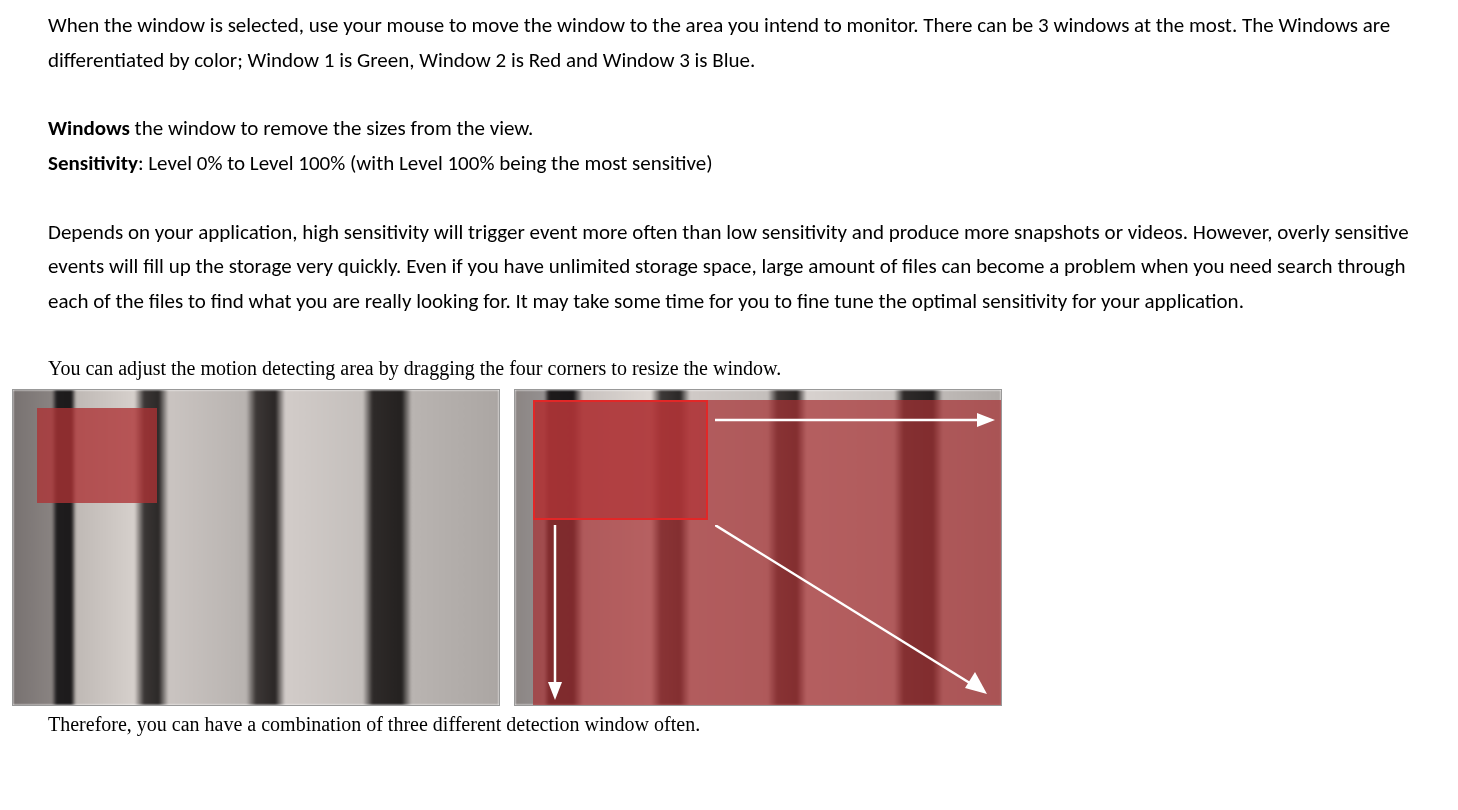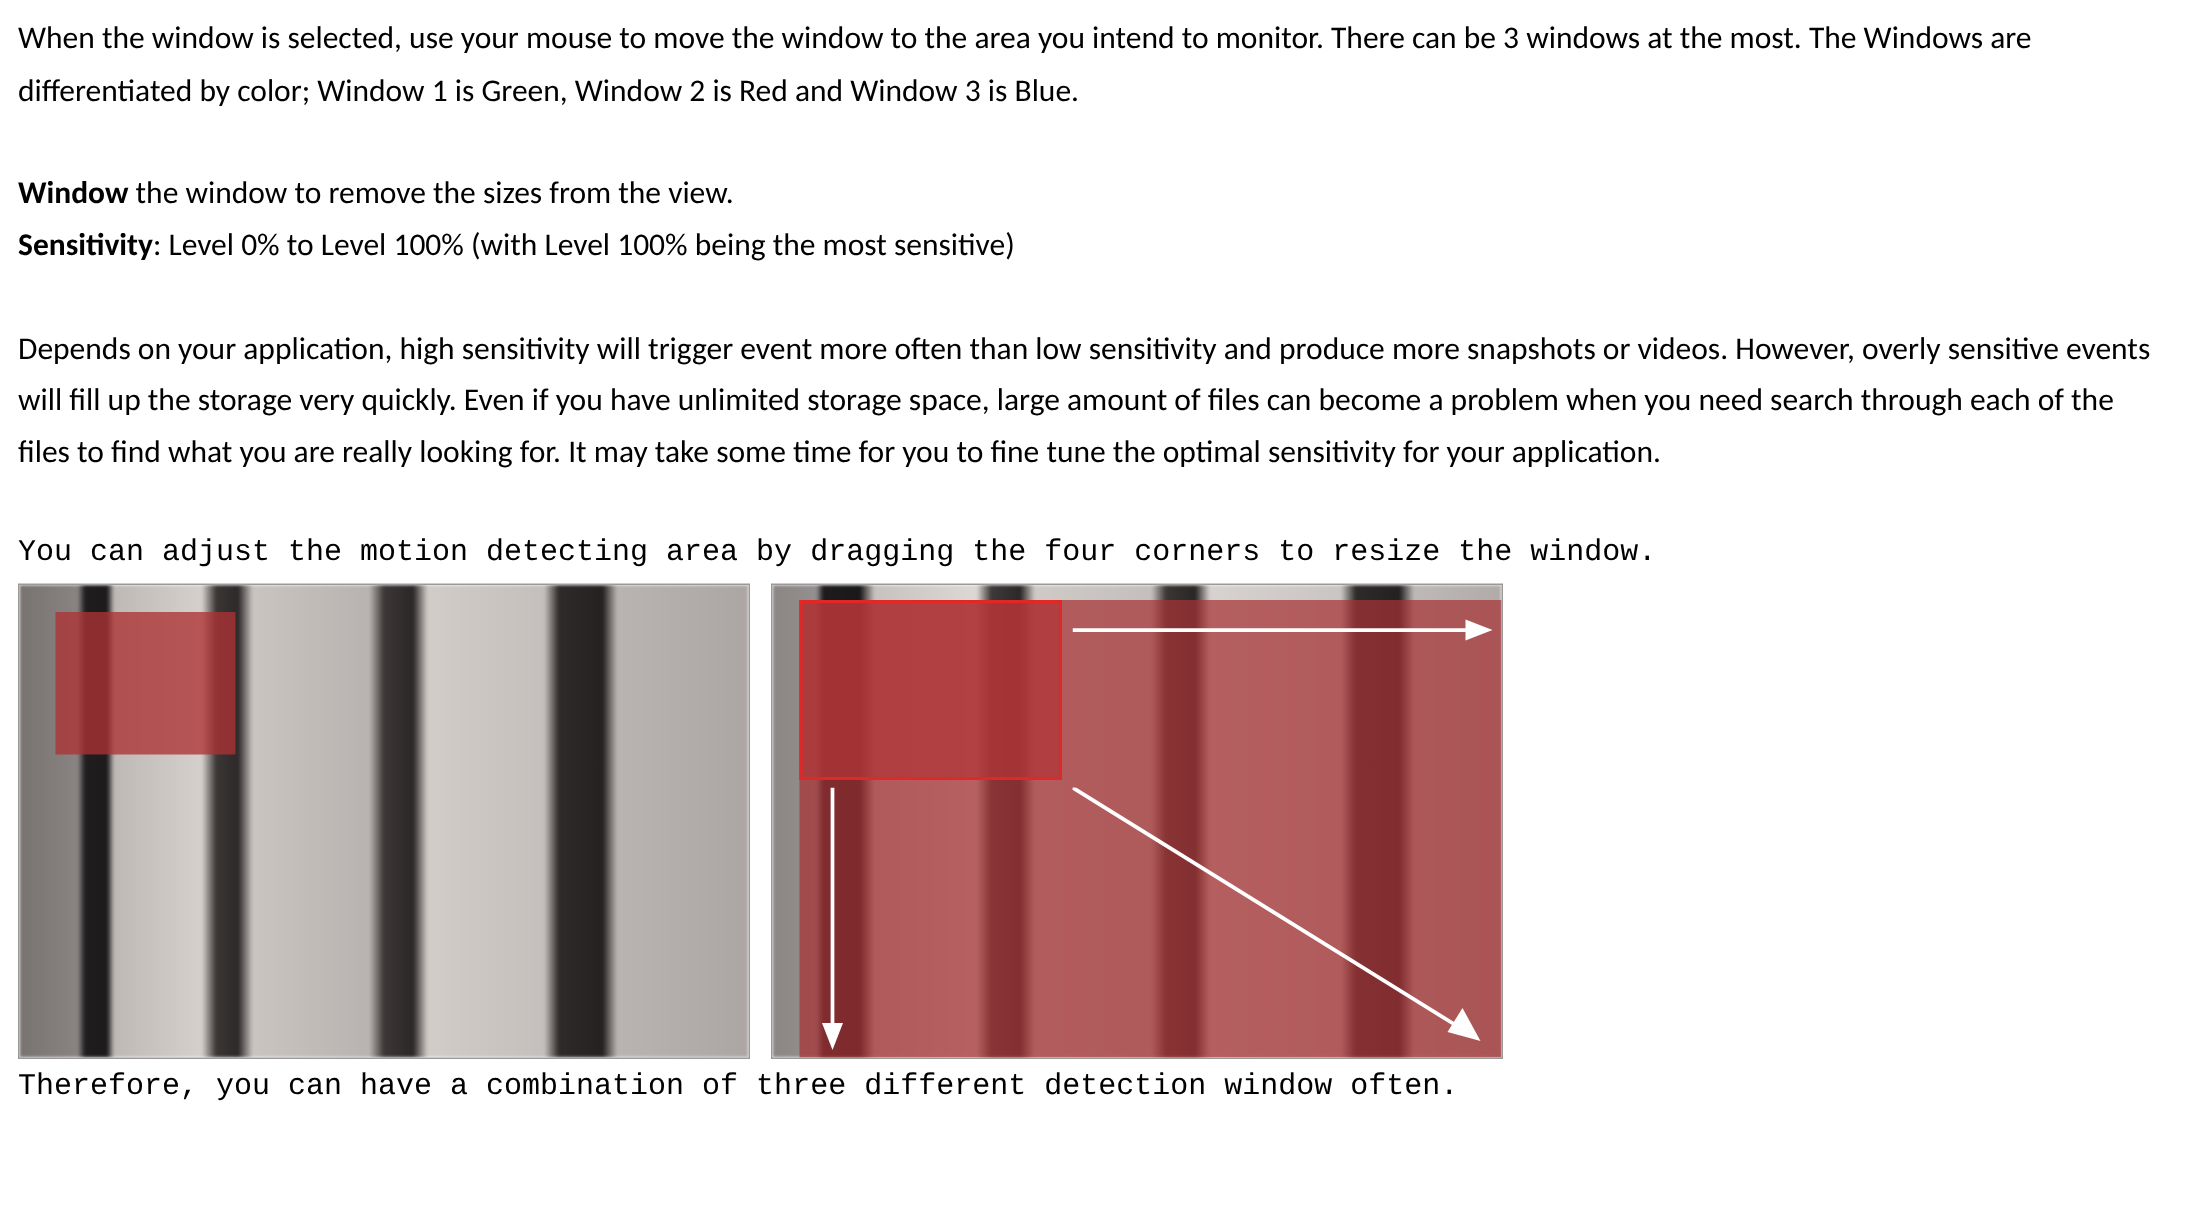--- a/index.html
+++ b/index.html
@@ -11,29 +11,30 @@
       font-family: Calibri, Arial, sans-serif;
       font-size: 21px;
       line-height: 1.65;
       color: #000;
       background: #fff;
       padding: 8px 12px;
       width: 1458px;
     }
     .paragraph {
       margin-bottom: 0;
+      margin-left: 36px;
     }
     .bold {
       font-weight: bold;
     }
     .spacer {
       height: 34px;
     }
     .arial-text {
-      font-family: Liberation Mono, monospace;
+      font-family: Liberation Serif, serif;
       font-size: 20px;
     }
     .image-row {
       display: flex;
       gap: 14px;
       margin-top: 4px;
       margin-bottom: 2px;
     }
     .image-panel {
       position: relative;
@@ -125,21 +126,21 @@
 </head>
 <body>
 
 <div class="paragraph">
   <span>When the window is selected, use your mouse to move the window to the area you intend to monitor. There can be 3 windows at the most. The Windows are differentiated by color; Window 1 is Green, Window 2 is Red and Window 3 is Blue.</span>
 </div>
 
 <div class="spacer"></div>
 
 <div class="paragraph">
-  <span class="bold">Window</span><span> the window to remove the sizes from the view.</span>
+  <span class="bold">Windows</span><span> the window to remove the sizes from the view.</span>
 </div>
 
 <div class="paragraph">
   <span class="bold">Sensitivity</span><span>: Level 0% to Level 100% (with Level 100% being the most sensitive)</span>
 </div>
 
 <div class="spacer"></div>
 
 <div class="paragraph">
   <span>Depends on your application, high sensitivity will trigger event more often than low sensitivity and produce more snapshots or videos. However, overly sensitive events will fill up the storage very quickly. Even if you have unlimited storage space, large amount of files can become a problem when you need search through each of the files to find what you are really looking for. It may take some time for you to fine tune the optimal sensitivity for your application.</span>

